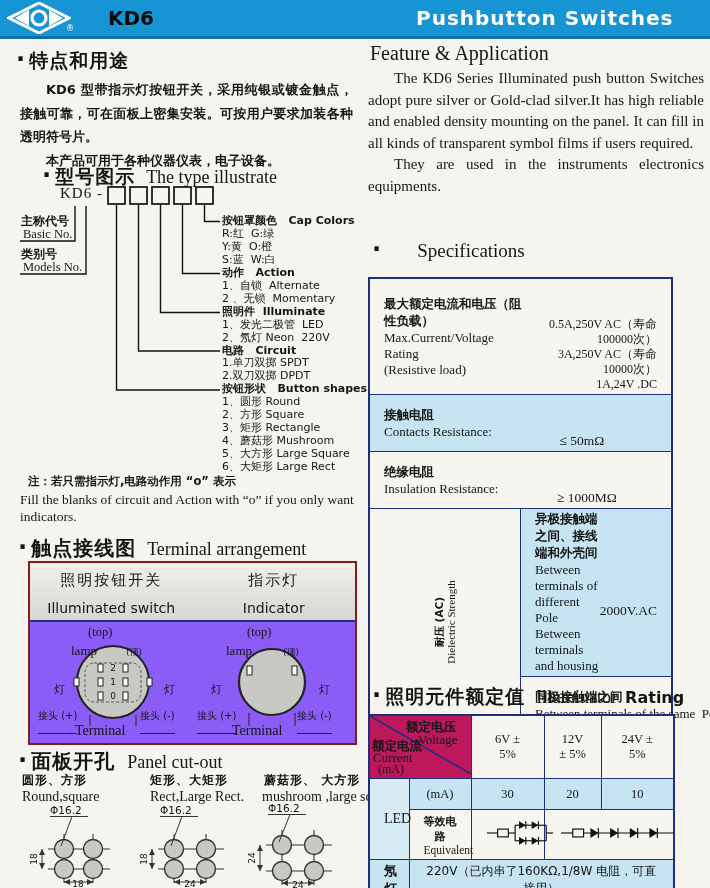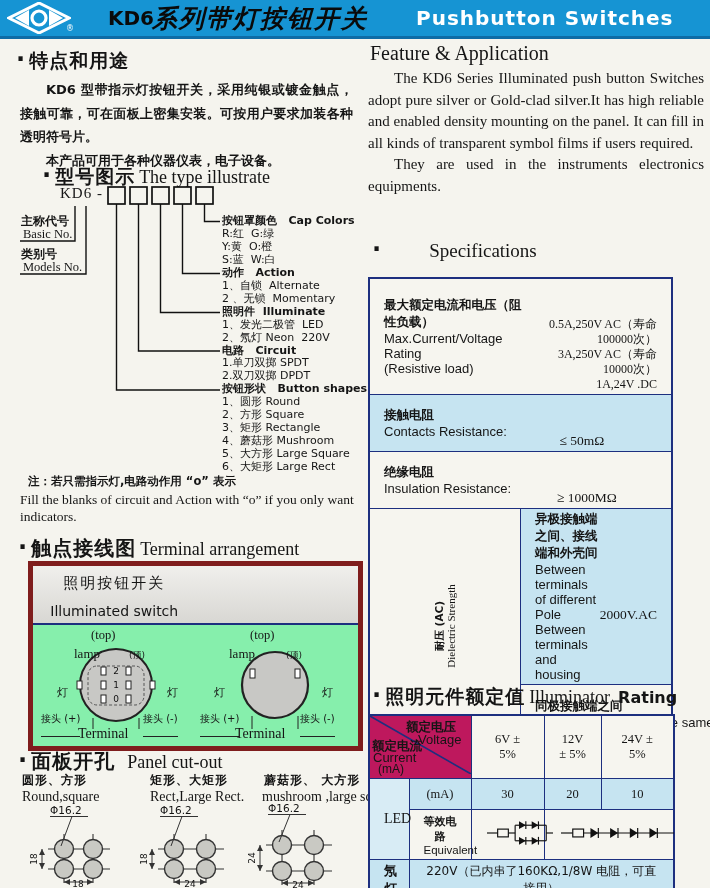--- a/index.html
+++ b/index.html
@@ -11,56 +11,56 @@
   
   .topbar{position:absolute;left:0;top:0;width:710px;height:36px;background:#1694d3;border-bottom:3px solid #0e6ca6;}
   .brand-model{position:absolute;left:108px;top:6px;font-weight:700;font-size:20px;color:#0a0a0a;}
   .brand-cn{position:absolute;left:152px;top:2px;font-weight:900;font-style:italic;font-size:25px;letter-spacing:2px;color:#0a0a0a;}
   .brand-en{position:absolute;left:416px;top:6px;font-weight:700;font-size:20px;color:#fff;letter-spacing:1px;}
   .brand-reg{position:absolute;left:66px;top:24px;color:#fff;font-size:8px;}
   
   .hd{display:flex;align-items:baseline;}
   .bullet{font-weight:900;font-size:24px;line-height:14px;margin-right:4px;}
   .hcn{font-weight:700;font-size:19px;letter-spacing:1px;}
-  .hen{font-size:18px;margin-left:4px;}
+  .hen{font-size:18px;margin-left:11px;}
   
   .cnp{width:333px;font-size:13px;font-weight:600;line-height:23.5px;text-align:justify;}
   .cnp p{margin:0;text-indent:2em;}
   
   .enp{width:336px;font-size:15px;line-height:21.5px;text-align:justify;}
   .enp p{margin:0;text-indent:26px;}
   
   .tlabel-cn{font-size:12px;font-weight:600;}
   .tlabel-en{font-size:12.5px;}
   .tlist{line-height:12.95px;font-size:11px;}
   .tlist div{white-space:pre;}
   .tlist .tl{font-weight:700;}
   .note-cn{font-size:11.5px;font-weight:700;}
   .note-en{font-size:13.5px;line-height:17px;}
   
-  .term-box{border:5px solid #7f1d1d;background:#86efac;}
+  .term-box{border:2px solid #7f1d1d;background:#8b5cf6;}
   .term-head{display:flex;height:57px;background:linear-gradient(#f0efec,#d8d7d3);border-bottom:2px solid #1d2f7f;}
   .th-cell{width:50%;text-align:center;padding-top:8px;}
   .th-cn{font-size:15px;letter-spacing:2px;}
   .th-en{font-size:14px;margin-top:10px;}
   .tdiag{position:absolute;top:3px;width:150px;height:114px;}
   .td-s{position:absolute;font-size:11px;}
   .uline{border-bottom:1px solid #222;padding-bottom:10px;font-size:10px;}
   
   .co-cn{font-size:12px;font-weight:600;letter-spacing:1px;}
   .co-en{font-size:14px;}
   
   table{border-collapse:collapse;table-layout:fixed;}
   .spec-table,.ill-table{width:305px;border:2.5px solid #1d2f7f;}
   .spec-table td,.ill-table td{border:1.6px solid #1d2f7f;padding:2px 14px;vertical-align:middle;}
   .blue{background:#c6e4f1;}
   .white{background:#f6f5ef;}
   .lblue{background:#d8ecf5;}
   .lcn{font-size:12.5px;font-weight:600;}
-  .len{font-family:Liberation Sans, sans-serif;font-size:13px;}
+  .len{font-family:Liberation Serif, serif;font-size:13px;}
   .val{font-family:"Liberation Serif","DejaVu Serif",serif;font-size:13.5px;margin-top:36px;}
   .cellflex{display:flex;align-items:center;justify-content:space-between;}
   .sidecell{width:26px;padding:0;}
   .rotwrap{display:flex;align-items:center;justify-content:center;height:100%;}
   .rot{transform:rotate(-90deg);white-space:nowrap;text-align:center;line-height:12px;}
   .rot .rcn{font-size:10.5px;font-weight:600;}
   .rot .ren{font-family:"Liberation Serif","DejaVu Serif",serif;font-size:11px;}
   .ill-table .hc{font-family:"Liberation Serif","DejaVu Serif",serif;font-size:12.5px;text-align:center;}
   .diagcell{position:relative;padding:0;background:#be185d;}
   .dg{position:absolute;line-height:12px;}
@@ -74,21 +74,20 @@
 
   <div class="topbar">
     <svg class="abs" style="left:7px;top:2px" width="64" height="32" viewBox="0 0 64 32">
       <polygon points="32,1 62,16 32,31 2,16" fill="none" stroke="#fff" stroke-width="3"></polygon>
       <circle cx="32" cy="16" r="7" fill="none" stroke="#fff" stroke-width="3.2"></circle>
       <polygon points="8,16 22,8 22,24" fill="#fff"></polygon>
       <polygon points="56,16 42,8 42,24" fill="#fff"></polygon>
     </svg>
     <span class="brand-reg">®</span>
     <span class="brand-model">KD6</span>
-    <span class="brand-cn">系列带灯按钮开关</span>
     <span class="brand-en">Pushbutton  Switches</span>
   </div>
 
   <div class="abs hd" style="left:16px;top:48px">
     <span class="bullet">·</span>
     <span class="hcn">特点和用途</span>
   </div>
   <div class="abs cnp" style="left:20px;top:78px">
     <p>KD6 型带指示灯按钮开关，采用纯银或镀金触点，接触可靠，可在面板上密集安装。可按用户要求加装各种透明符号片。</p>
     <p>本产品可用于各种仪器仪表，电子设备。</p>
@@ -159,20 +158,24 @@
     <span class="hcn" style="font-size:20px">触点接线图</span>
     <span class="hen serif">Terminal arrangement</span>
   </div>
 
   <div class="abs term-box" style="left:28px;top:561px;width:325px;height:180px">
     <div class="term-head">
       <div class="th-cell">
         <div class="th-cn">照明按钮开关</div>
         <div class="th-en">Illuminated switch</div>
       </div>
+      <div class="th-cell">
+        <div class="th-cn">指示灯</div>
+        <div class="th-en">Indicator</div>
+      </div>
     </div>
     <div style="position:relative;height:119px">
 
       <div class="tdiag" style="left:8px">
         <svg class="abs" style="left:0;top:0" width="150" height="114" viewBox="0 0 150 114">
           <circle cx="75" cy="57" r="36" fill="#c8c8c5" stroke="#222" stroke-width="2"></circle>
           <rect x="47" y="38" width="56" height="39" rx="9" fill="none" stroke="#555" stroke-width="1" stroke-dasharray="3,2"></rect>
           <g fill="#fff" stroke="#222" stroke-width="1">
             <rect x="60" y="39" width="5" height="8"></rect>
               <rect x="85" y="39" width="5" height="8"></rect>
@@ -313,21 +316,21 @@
   </svg>
 
   <div class="abs serif" style="left:370px;top:42px;font-size:20px">Feature &amp; Application</div>
   <div class="abs enp serif" style="left:368px;top:68px">
     <p>The KD6 Series Illuminated push button Switches adopt pure silver or Gold-clad silver.It has high reliable and enabled density mounting on the panel. It can fill in all kinds of transparent symbol films if users required.</p>
     <p>They are used in the instruments electronics equipments.</p>
   </div>
 
   <div class="abs hd" style="left:372px;top:240px">
     <span class="bullet">·</span>
-    <span class="hen serif" style="margin-left:44px;font-size:19px">Specifications</span>
+    <span class="hen serif" style="margin-left:32px;font-size:19px">Specifications</span>
   </div>
 
   <table class="spec-table abs" style="left:368px;top:277px">
     <tbody>
         <tr>
       <td colspan="2" class="white" style="height:46px">
         <div class="cellflex">
           <div>
             <div class="lcn">最大额定电流和电压（阻性负载）</div>
             <div class="len">Max.Current/Voltage Rating</div>

